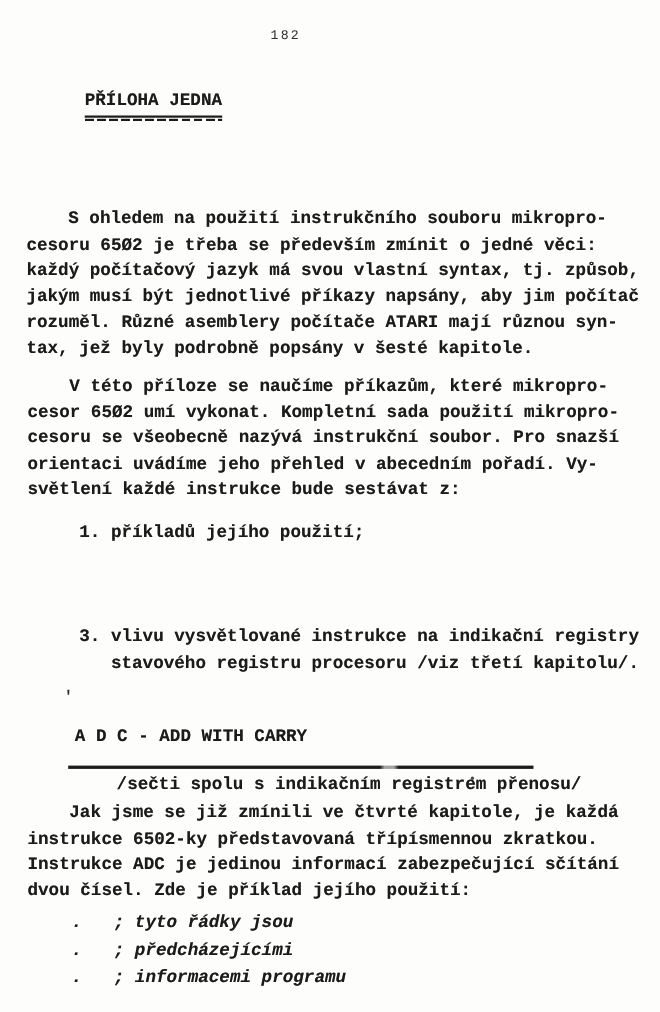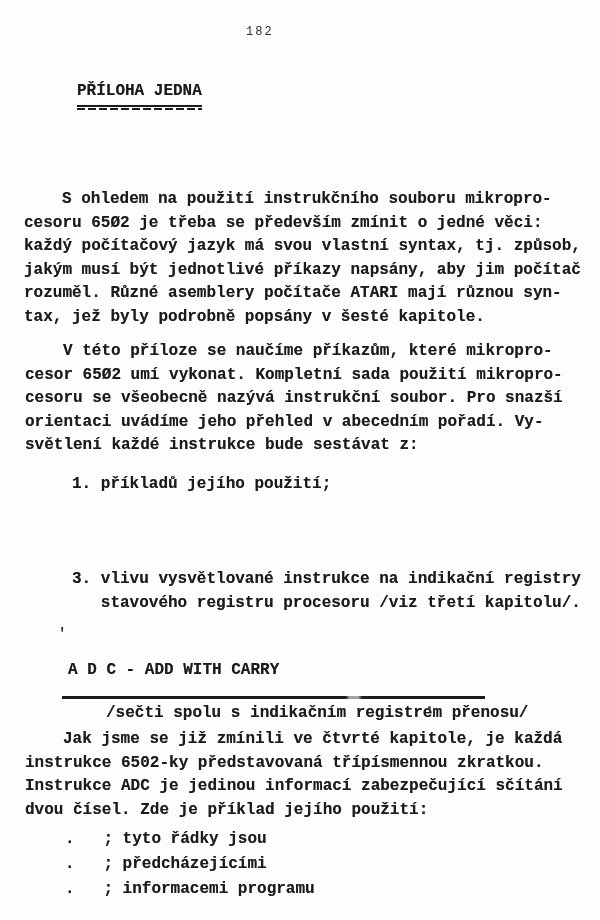--- a/index.html
+++ b/index.html
@@ -46,21 +46,21 @@
     background-image: repeating-linear-gradient(90deg, #1b1b1b 0 8px, transparent 8px 11px);
   }
   .rule {
     position: absolute;
     height: 3px;
     background: linear-gradient(90deg,
       #1c1c1c 0%, #1c1c1c 67%,
       rgba(28,28,28,0.40) 68%, rgba(28,28,28,0.40) 70%,
       #1c1c1c 71%, #1c1c1c 100%);
   }
-  .listing { line-height: 25px; }
+  .listing { line-height: 25px; font-style: italic; }
   .artifact-apostrophe {
     position: absolute;
     font-size: 14px;
     color: #2a2a2a;
     text-shadow: none;
   }
   .artifact-dot {
     position: absolute;
     width: 3px;
     height: 3px;

